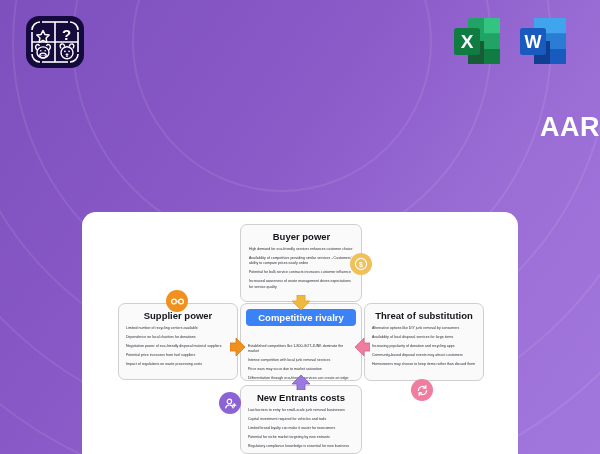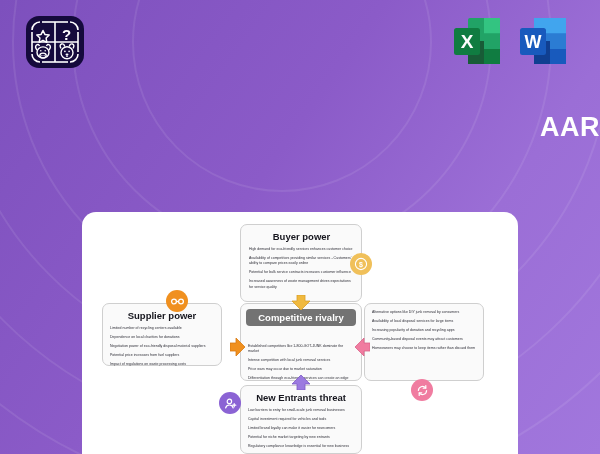--- a/index.html
+++ b/index.html
@@ -74,38 +74,38 @@
     padding: 6px 7px 7px 7px;
   }
   .force-title {
     text-align: center;
     font-size: 9.5px;
     font-weight: bold;
     color: #16161e;
     margin-bottom: 5px;
   }
   .force-title.center-title {
-    background: #737373;
+    background: #3b82f6;
     color: #ffffff;
     border-radius: 4px;
     padding: 3px 0 3px 0;
     font-size: 9.5px;
     margin: -1px -2px 18px -2px;
   }
   .force-list { list-style: none; }
   .force-list li {
     font-size: 3.5px;
     line-height: 1.55;
     color: #2a2a33;
     margin-bottom: 3.6px;
     letter-spacing: 0.01em;
   }
 
   #box-buyer       { left: 240px; top: 224px; width: 122px; height: 78px; padding-left: 8px; }
-  #box-supplier    { left: 102px; top: 303px; width: 120px; height: 63px; }
+  #box-supplier    { left: 118px; top: 303px; width: 120px; height: 77px; }
   #box-rivalry     { left: 240px; top: 303px; width: 122px; height: 78px; }
   #box-substitution{ left: 364px; top: 303px; width: 120px; height: 78px; }
   #box-entrants    { left: 240px; top: 385px; width: 122px; height: 69px; }
 
   
   .arrow { position: absolute; }
 
   
   .badge {
     position: absolute;
@@ -227,31 +227,32 @@
     <ul class="force-list">
       <li>Established competitors like 1-800-GOT-JUNK dominate the market</li>
       <li>Intense competition with local junk removal services</li>
       <li>Price wars may occur due to market saturation</li>
       <li>Differentiation through eco-friendly services can create an edge</li>
       <li>Customer loyalty and brand reputation are critical factors</li>
     </ul>
   </div>
 
   <div id="box-substitution" class="force-box">
+    <div class="force-title">Threat of substitution</div>
     <ul class="force-list">
       <li>Alternative options like DIY junk removal by consumers</li>
       <li>Availability of local disposal services for large items</li>
       <li>Increasing popularity of donation and recycling apps</li>
       <li>Community-based disposal events may attract customers</li>
       <li>Homeowners may choose to keep items rather than discard them</li>
     </ul>
   </div>
 
   <div id="box-entrants" class="force-box">
-    <div class="force-title">New Entrants threat</div>
+    <div class="force-title">New Entrants costs</div>
     <ul class="force-list">
       <li>Low barriers to entry for small-scale junk removal businesses</li>
       <li>Capital investment required for vehicles and tools</li>
       <li>Limited brand loyalty can make it easier for newcomers</li>
       <li>Potential for niche market targeting by new entrants</li>
       <li>Regulatory compliance knowledge is essential for new business</li>
     </ul>
   </div>
 
   <div class="arrow" style="left:290px; top:295px;">

